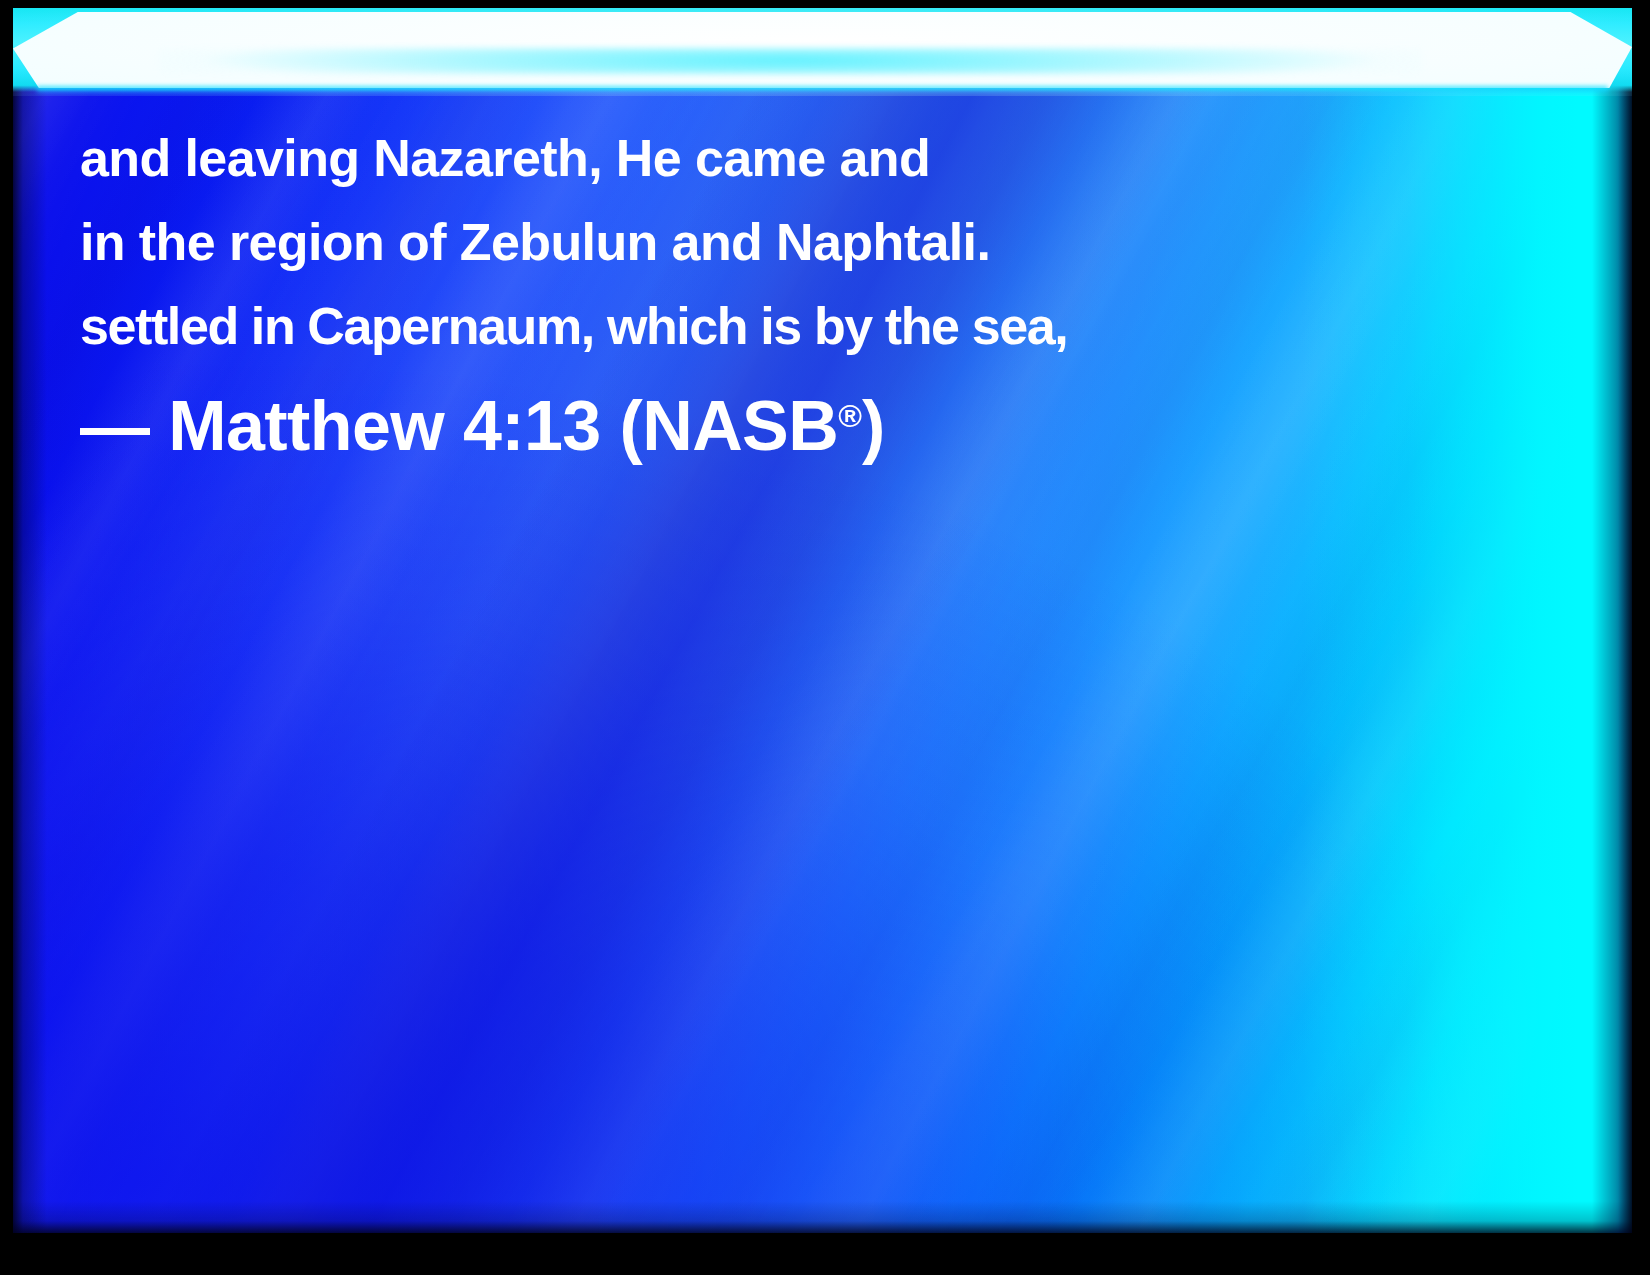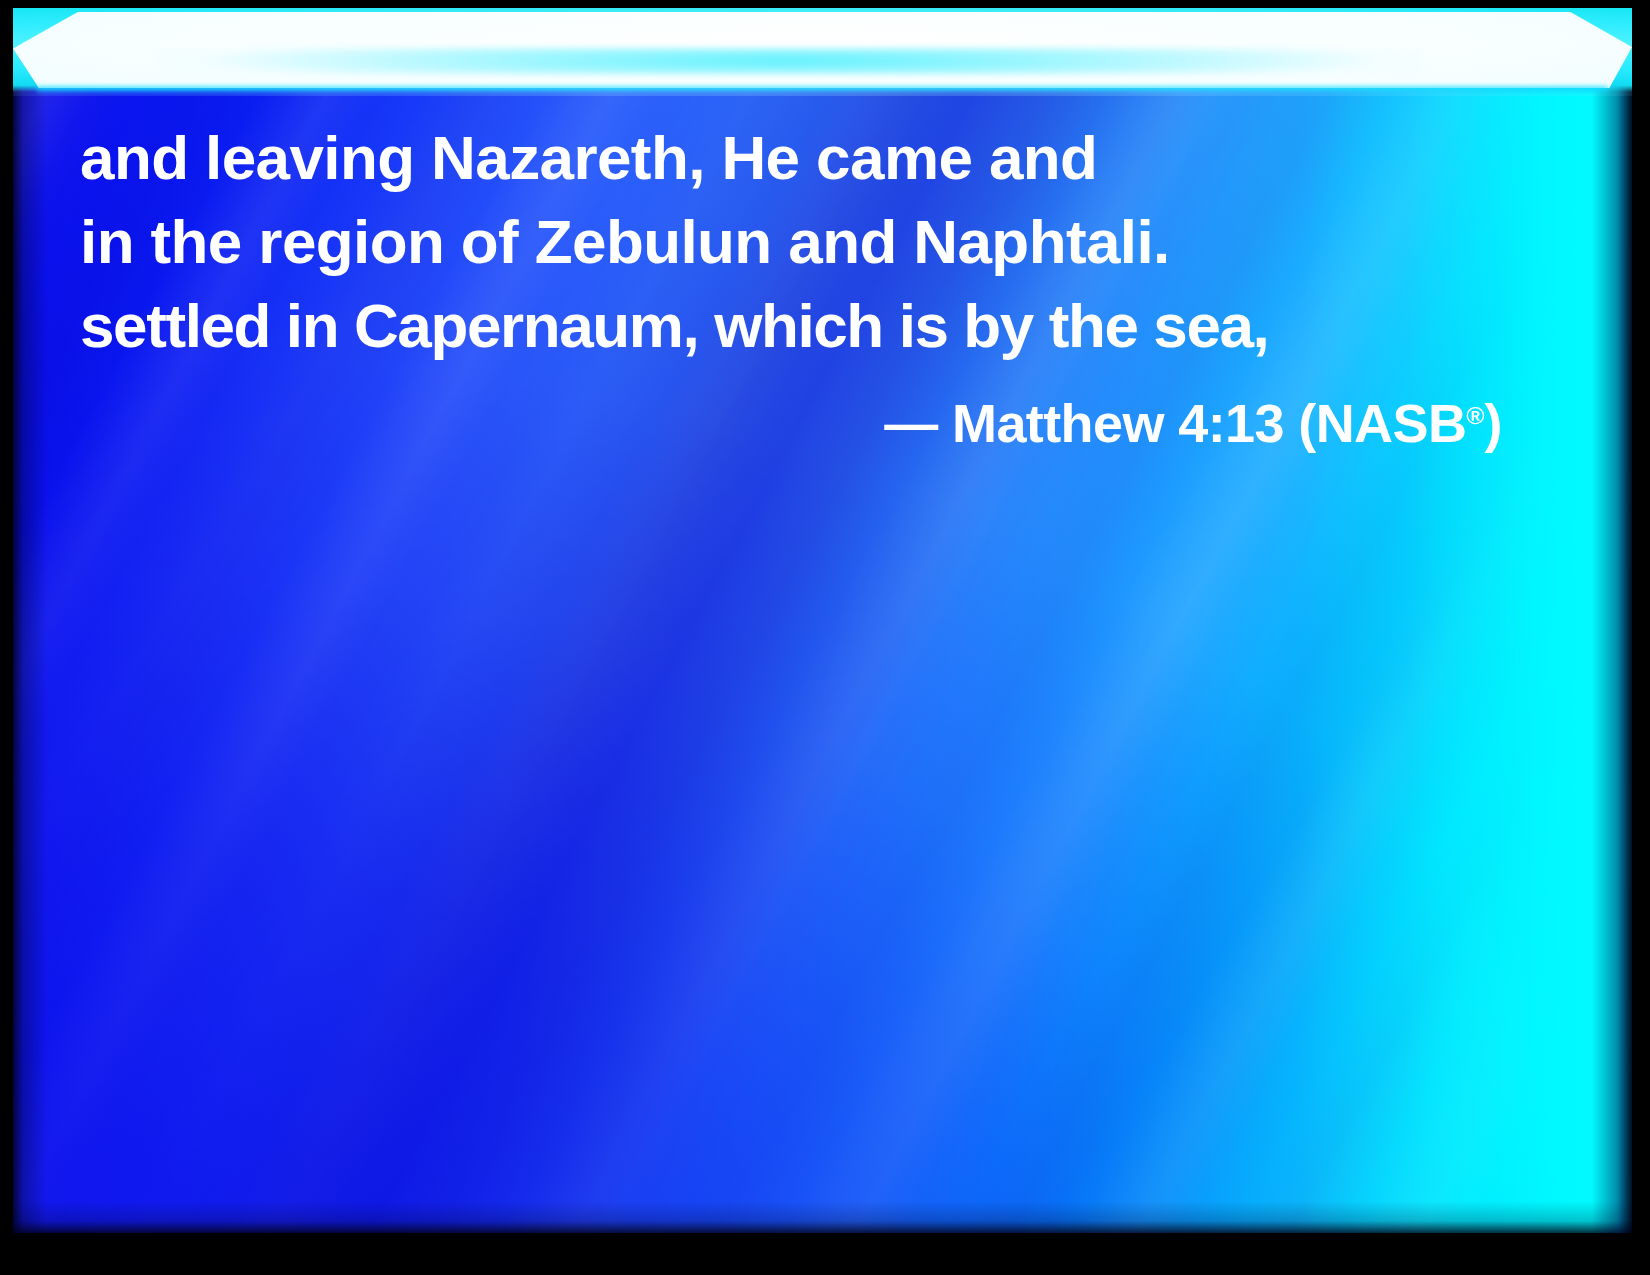--- a/index.html
+++ b/index.html
@@ -230,35 +230,35 @@
   .verse {
     position: absolute;
     left: 80px;
     top: 116px;
     width: 1430px;
   }
   .verse-line {
     color: #ffffff;
     font-family: "Liberation Sans", sans-serif;
     font-weight: bold;
-    font-size: 62px;
+    font-size: 52px;
     line-height: 84px;
     letter-spacing: -0.6px;
     white-space: nowrap;
   }
   .verse-line.l2 { letter-spacing: -1.4px; }
 
   .attribution {
     margin-top: 6px;
-    text-align: right;
+    text-align: left;
     padding-right: 8px;
     color: #ffffff;
     font-family: "Liberation Sans", sans-serif;
     font-weight: bold;
-    font-size: 54px;
+    font-size: 70px;
     line-height: 84px;
     letter-spacing: -0.6px;
     white-space: nowrap;
   }
   .attribution .reg {
     font-size: 0.46em;
     vertical-align: 0.72em;
     letter-spacing: 0;
   }
 </style>

